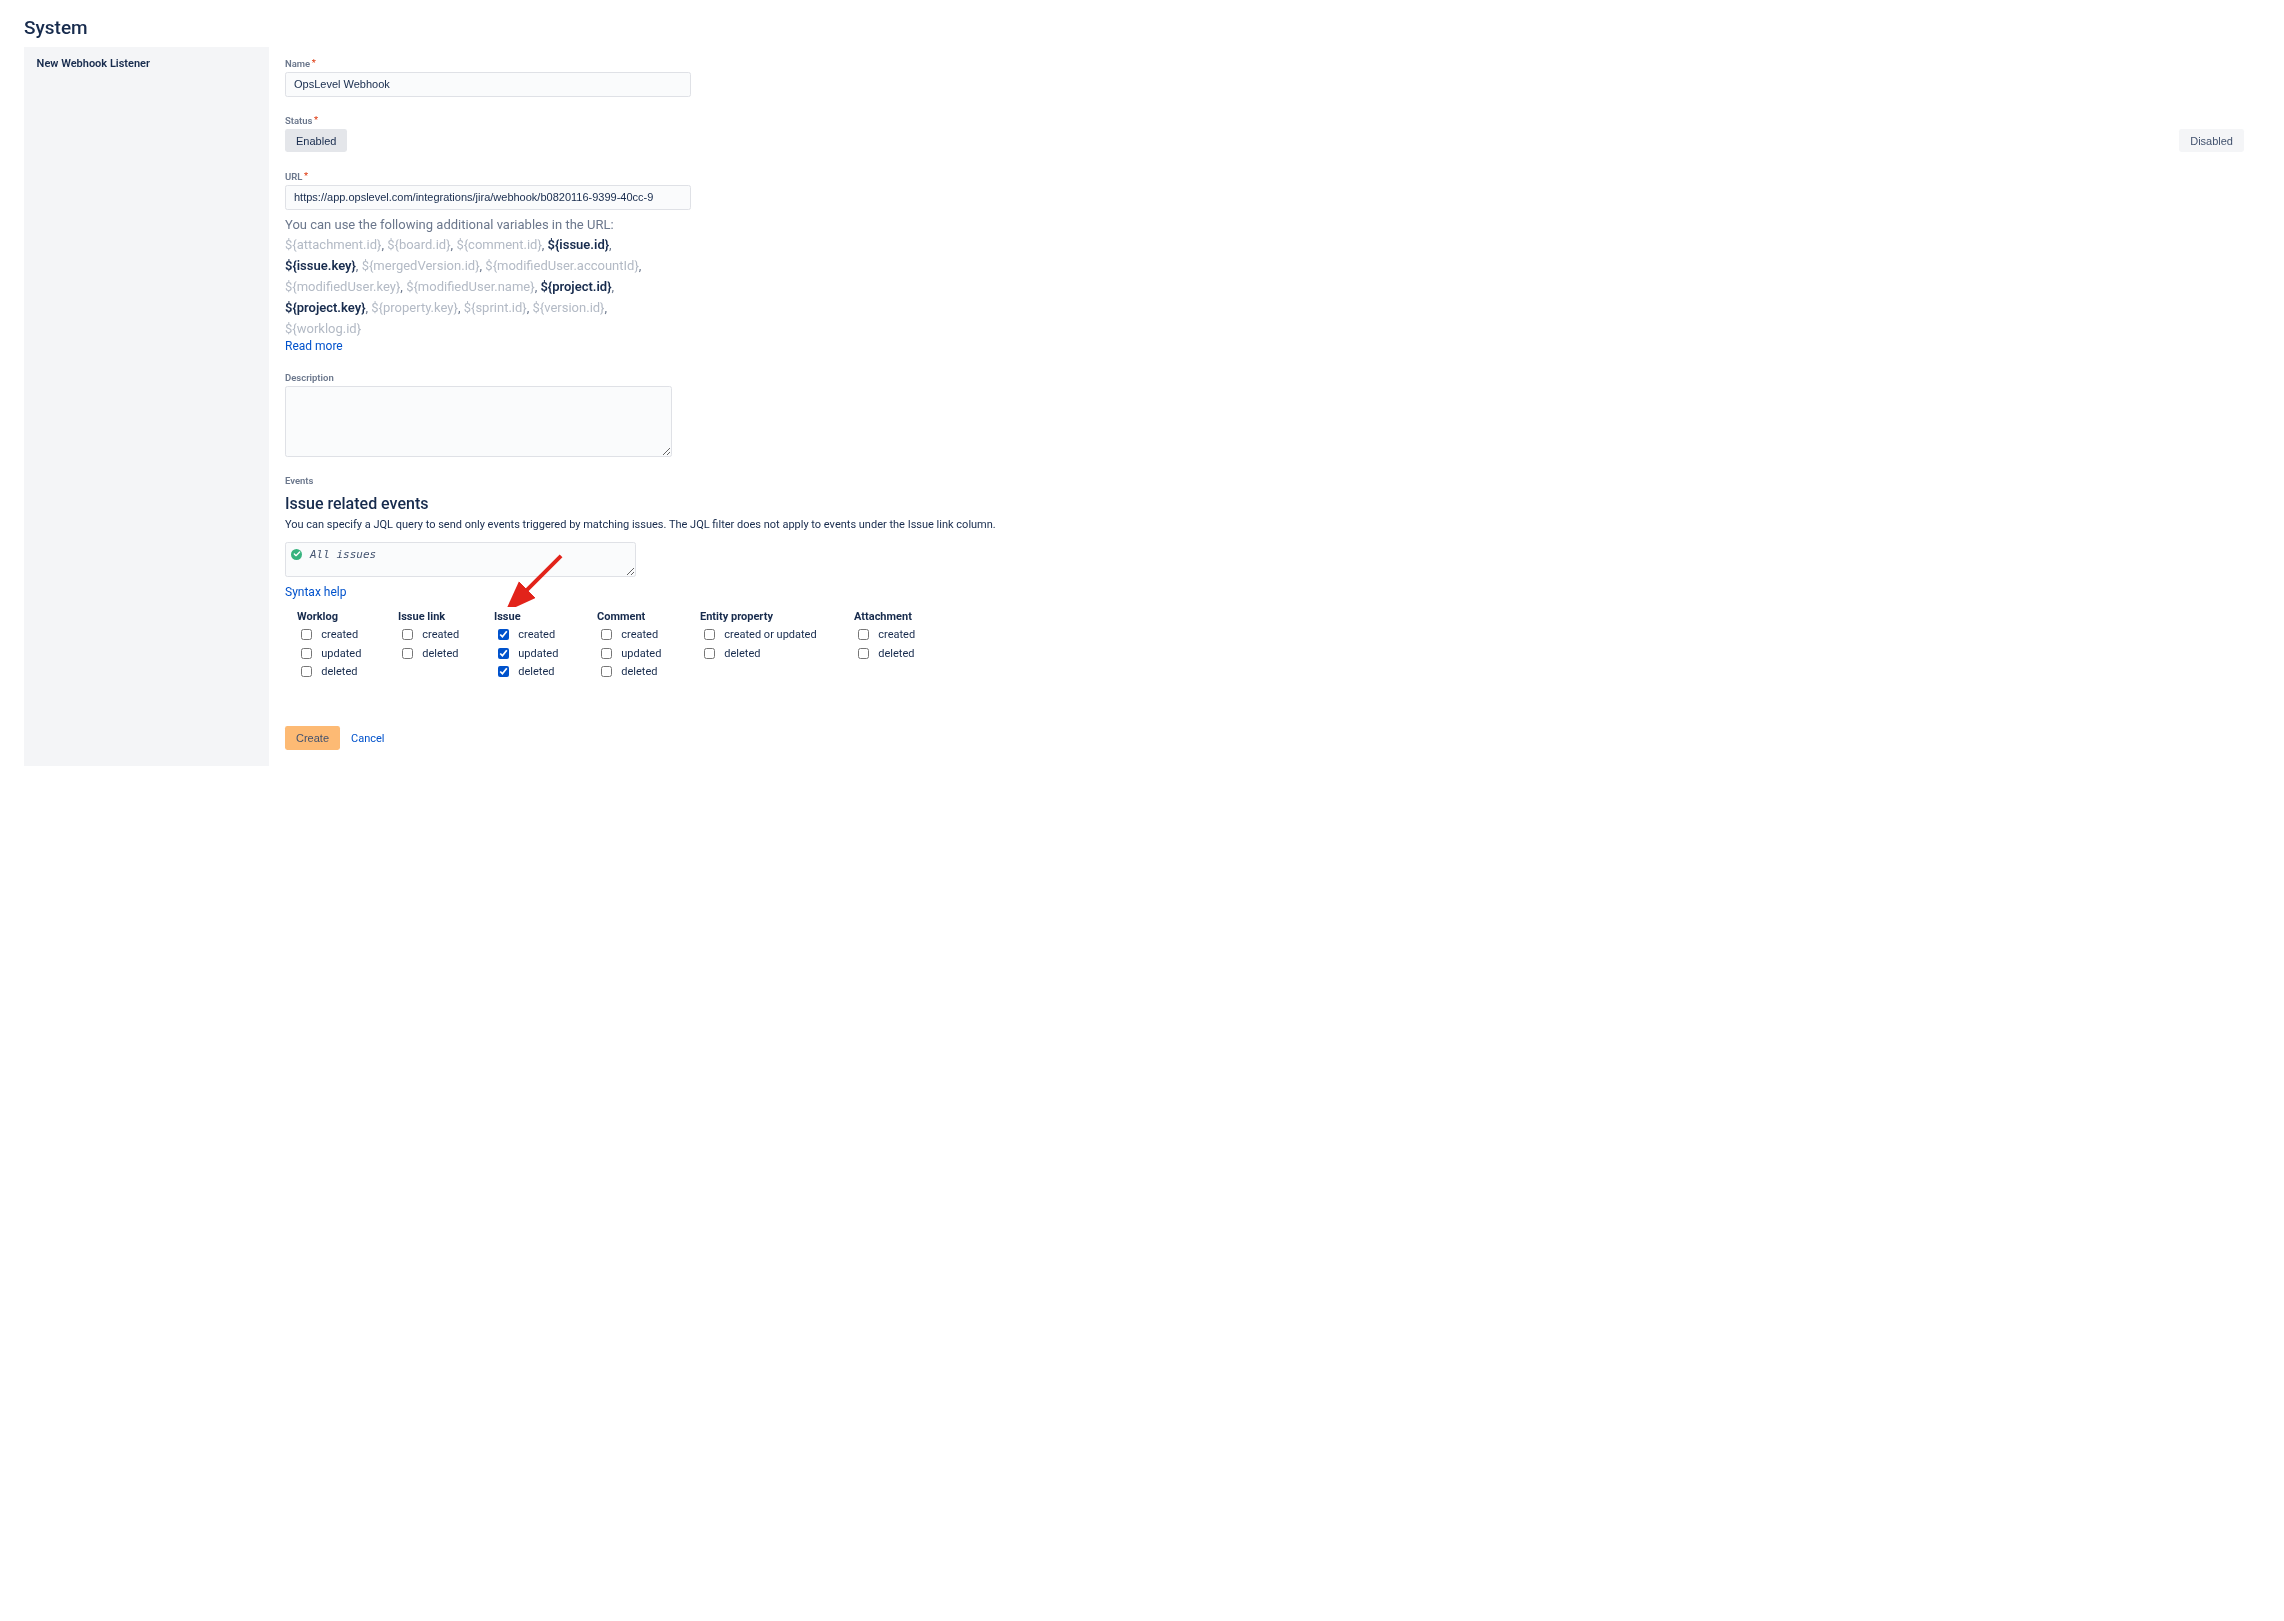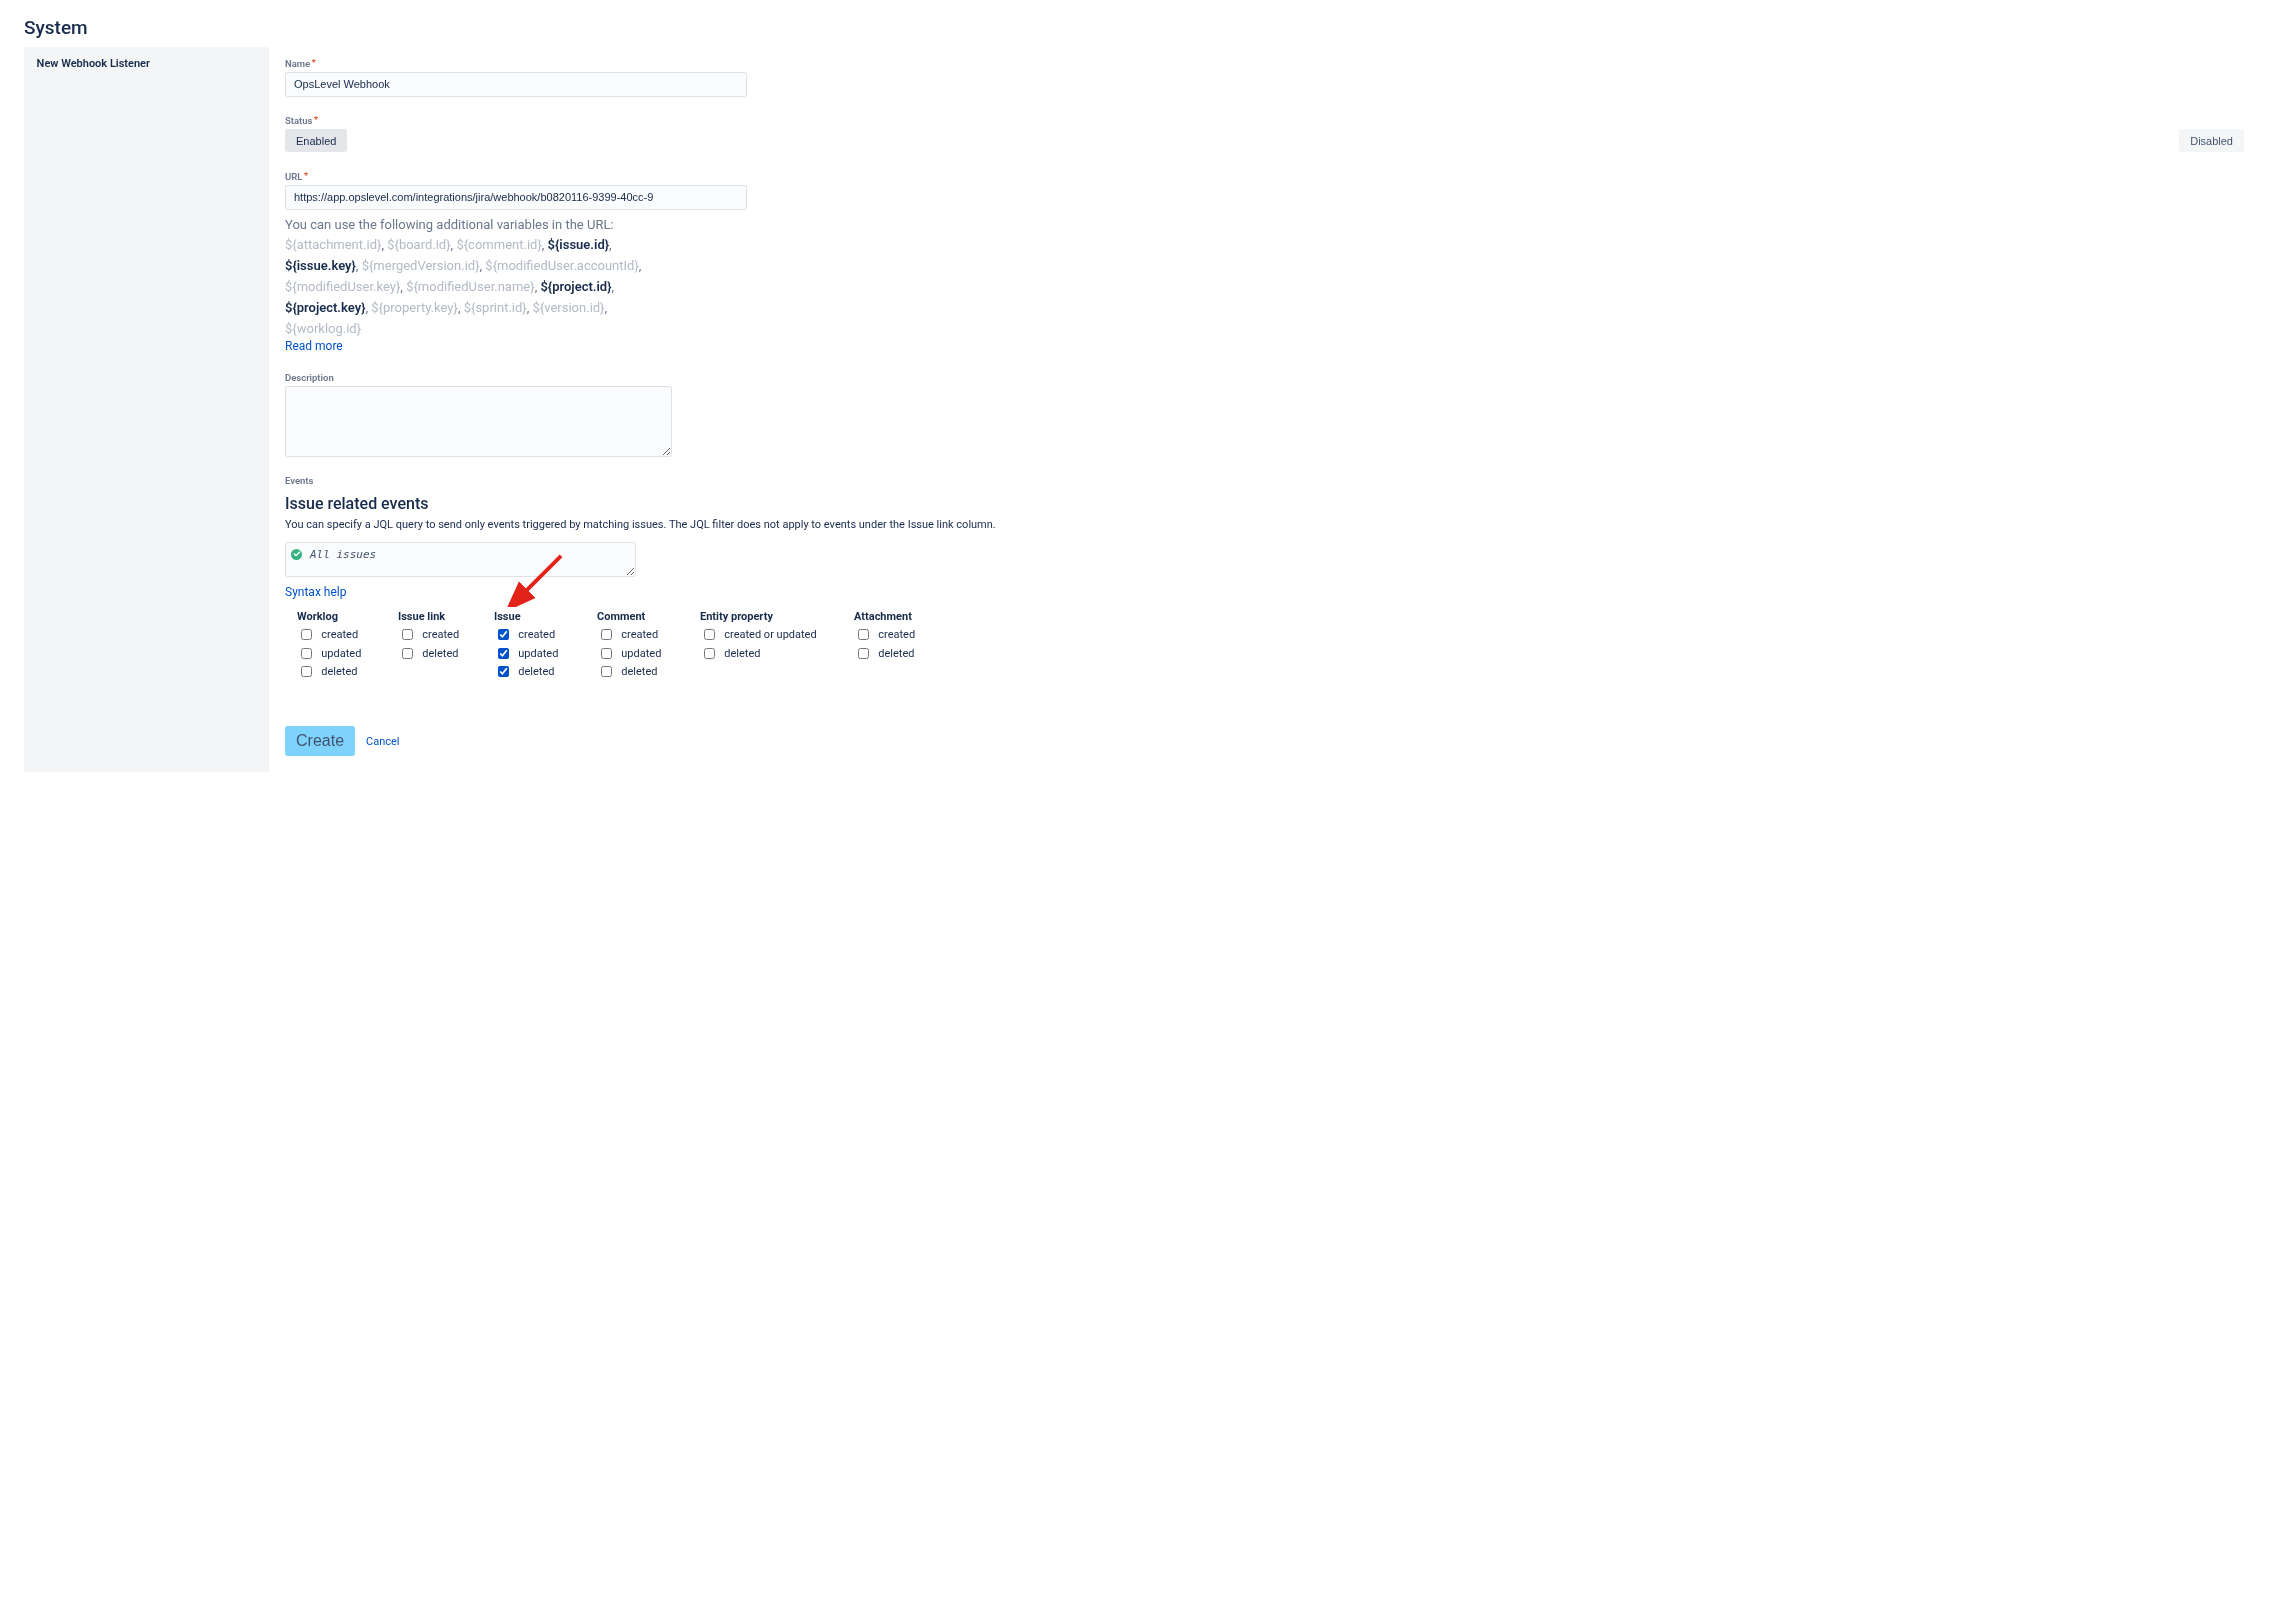--- a/index.html
+++ b/index.html
@@ -57,21 +57,21 @@
     display: inline-block;
     margin-bottom: 3.2px;
   }
   .required-asterisk {
     color: #DE350B;
     font-size: 9.5px;
     margin-left: 1.6px;
     vertical-align: top;
   }
   input.text-input {
-    width: 462px;
+    width: 406px;
     max-width: 100%;
     border: 0.8px solid #DFE1E6;
     background: #FAFBFC;
     border-radius: 2.4px;
     padding: 5.5px 8px;
     font-size: 11px;
     color: #172B4D;
     display: block;
   }
   .toggle-group {
@@ -187,26 +187,26 @@
     accent-color: #0052CC;
     cursor: pointer;
   }
   .footer-actions {
     margin-top: 36px;
     display: flex;
     align-items: center;
     gap: 11px;
   }
   button.primary {
-    background: #7dd3fc;
+    background: #fdba74;
     border: none;
     color: #42526E;
     padding: 6.3px 11px;
     border-radius: 2.4px;
-    font-size: 16px;
+    font-size: 11px;
     cursor: pointer;
   }
   .arrow-annot {
     position: absolute;
     pointer-events: none;
   }
   .form-wrap { position: relative; }
 </style>
 </head>
 <body>

